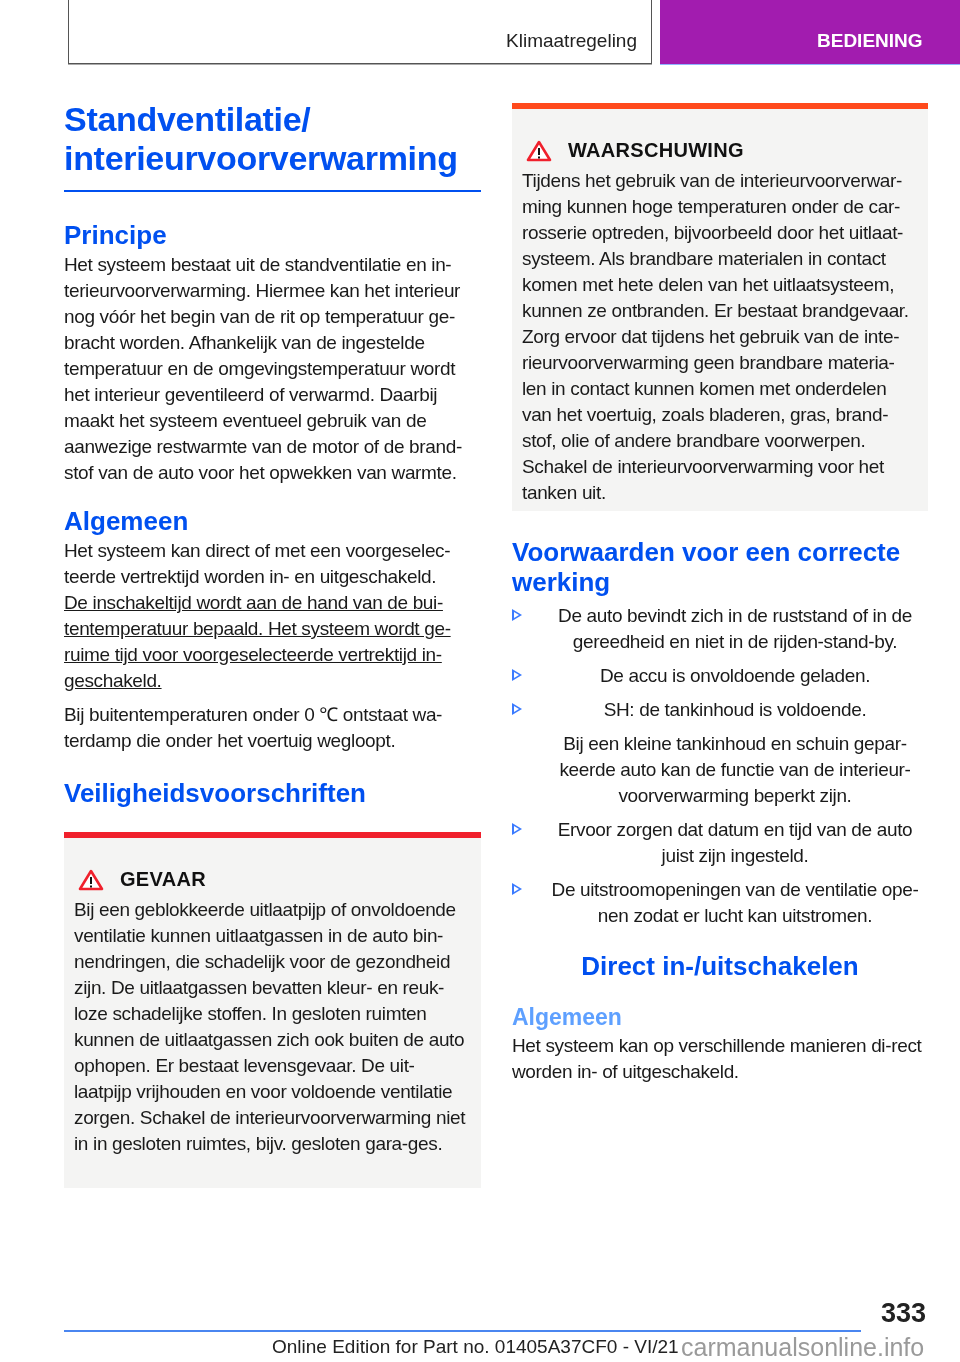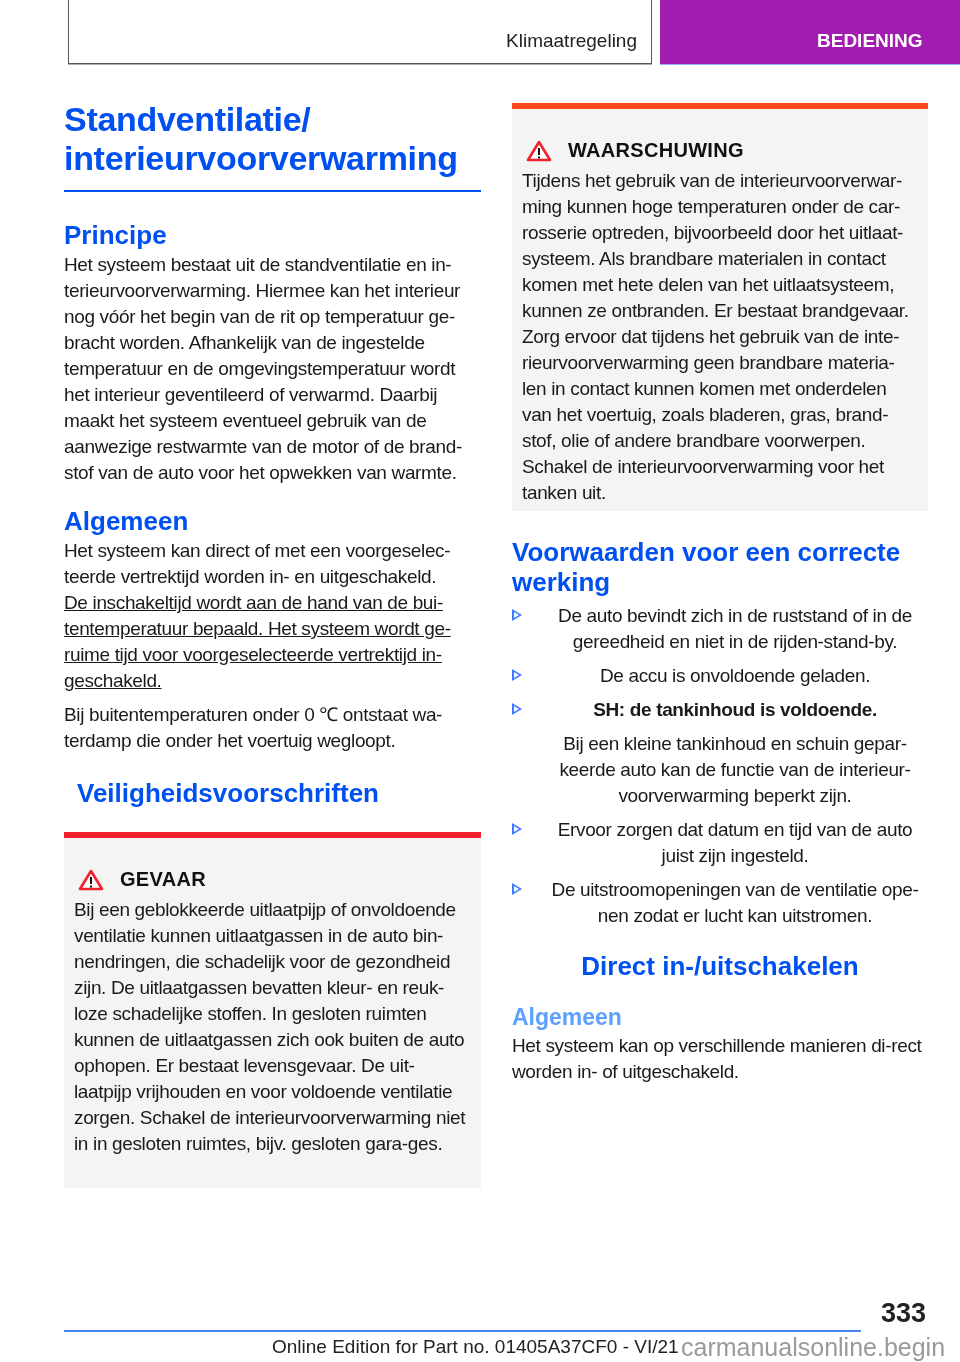--- a/index.html
+++ b/index.html
@@ -73,21 +73,21 @@
   </h1>
 
   <h2 style="margin-top:28px;">Principe</h2>
   <p style="margin-top:2px; letter-spacing:-0.35px;">Het systeem bestaat uit de standventilatie en in-terieurvoorverwarming. Hiermee kan het interieur nog vóór het begin van de rit op temperatuur ge-bracht worden. Afhankelijk van de ingestelde temperatuur en de omgevingstemperatuur wordt het interieur geventileerd of verwarmd. Daarbij maakt het systeem eventueel gebruik van de aanwezige restwarmte van de motor of de brand-stof van de auto voor het opwekken van warmte.</p>
 
   <h2 style="margin-top:20px;">Algemeen</h2>
   <p style="margin-top:2px; letter-spacing:-0.35px;">Het systeem kan direct of met een voorgeselec-teerde vertrektijd worden in- en uitgeschakeld.</p>
   <p style="letter-spacing:-0.35px;text-decoration:underline;">De inschakeltijd wordt aan de hand van de bui-tentemperatuur bepaald. Het systeem wordt ge-ruime tijd voor voorgeselecteerde vertrektijd in-geschakeld.</p>
   <p style="margin-top:8px; letter-spacing:-0.35px;">Bij buitentemperaturen onder 0 ℃ ontstaat wa-terdamp die onder het voertuig wegloopt.</p>
 
-  <h2 style="margin-top:24px;margin-left:13px;">Veiligheidsvoorschriften</h2>
+  <h2 style="margin-top:24px;">Veiligheidsvoorschriften</h2>
 
   <div class="box danger" style="margin-top:24px; height:356px;">
     <div class="title">
       <svg viewBox="0 0 26 22">
         <polygon points="13,2 24,20 2,20" fill="#fff" stroke="#f0202c" stroke-width="2.6" stroke-linejoin="round"></polygon>
         <rect x="12" y="8" width="2" height="7" fill="#111"></rect>
         <rect x="12" y="16.5" width="2" height="2" fill="#111"></rect>
       </svg>
       <span>GEVAAR</span>
     </div>
@@ -113,34 +113,34 @@
     <li>
       <span class="tri"></span>
       <p style="letter-spacing:-0.35px;">De auto bevindt zich in de ruststand of in de gereedheid en niet in de rijden-stand-by.</p>
     </li>
     <li>
       <span class="tri"></span>
       <p style="letter-spacing:-0.35px;">De accu is onvoldoende geladen.</p>
     </li>
     <li>
       <span class="tri"></span>
-      <p style="letter-spacing:-0.35px;font-weight:bold;">SH: de tankinhoud is voldoende.</p>
+      <p style="letter-spacing:-0.35px;">SH: de tankinhoud is voldoende.</p>
       <p class="sub" style="letter-spacing:-0.35px;">Bij een kleine tankinhoud en schuin gepar-keerde auto kan de functie van de interieur-voorverwarming beperkt zijn.</p>
     </li>
     <li>
       <span class="tri"></span>
       <p style="letter-spacing:-0.35px;">Ervoor zorgen dat datum en tijd van de auto juist zijn ingesteld.</p>
     </li>
     <li>
       <span class="tri"></span>
       <p style="letter-spacing:-0.35px;">De uitstroomopeningen van de ventilatie ope-nen zodat er lucht kan uitstromen.</p>
     </li>
   </ul>
 
   <h2 style="margin-top:22px;text-align:center;">Direct in-/uitschakelen</h2>
   <h3 style="margin-top:22px;">Algemeen</h3>
   <p style="margin-top:2px; letter-spacing:-0.35px;">Het systeem kan op verschillende manieren di-rect worden in- of uitgeschakeld.</p>
 </div>
 
 <div class="page-no">333</div>
 <div class="footer-line"></div>
 <div class="footer-text">Online Edition for Part no. 01405A37CF0 - VI/21</div>
-<div class="watermark">carmanualsonline.begin</div>
+<div class="watermark">carmanualsonline.info</div>
 
 </body></html>

